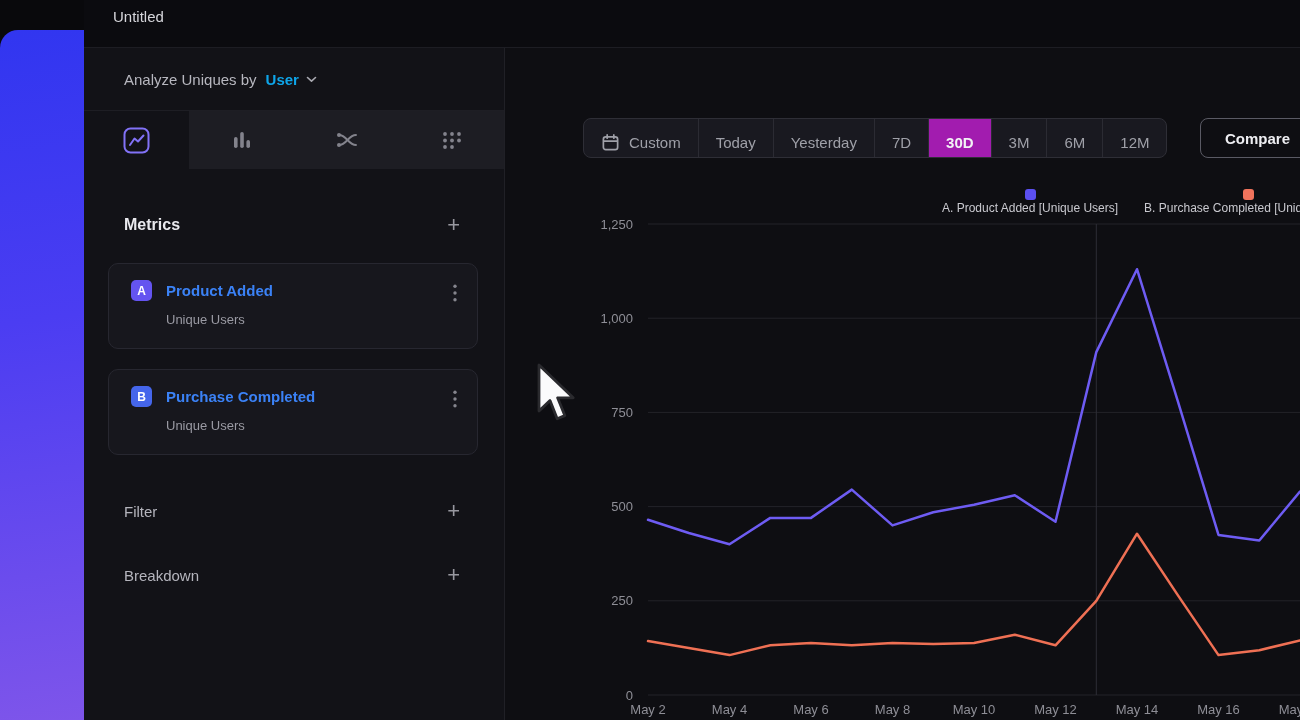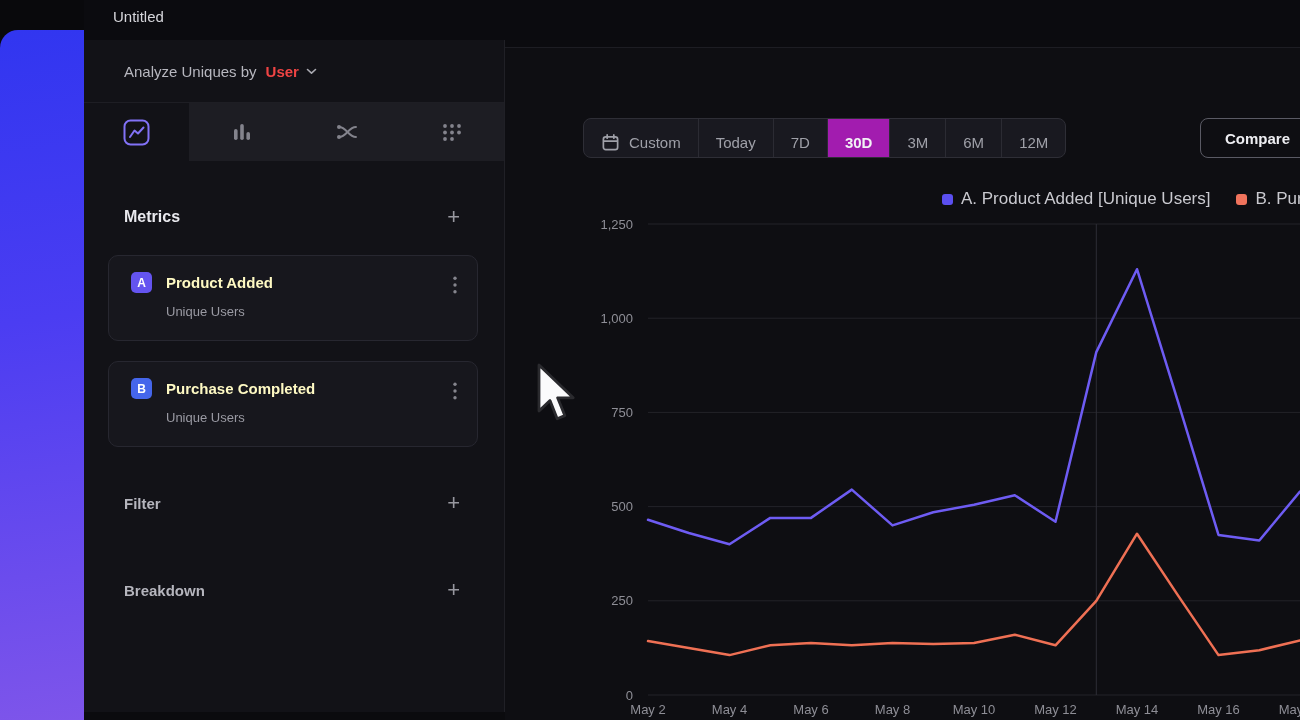--- a/index.html
+++ b/index.html
@@ -10,70 +10,70 @@
   .rail { position:absolute; left:0; top:0; width:84px; height:720px; background:#09090c; }
   .rail-fill { position:absolute; left:0; top:30px; width:84px; height:690px; border-top-left-radius:18px;
                background:linear-gradient(172deg,#3136f0 0%,#4b3df2 42%,#7e55ea 100%); }
 
   
   .topbar { position:absolute; left:84px; top:0; width:1216px; height:48px; background:#0b0b0f;
             border-bottom:1px solid #1d1d23; padding:8px 0 16px 29px; }
   .doc-title { font-size:15px; font-weight:500; color:#d6d6db; }
 
   
-  .sidebar { position:absolute; left:84px; top:40px; width:421px; height:672px; background:#121217;
+  .sidebar { position:absolute; left:84px; top:48px; width:421px; height:672px; background:#121217;
              border-right:1px solid #202026; }
   .analyze-row { height:63px; display:flex; align-items:center; gap:9px; padding:0 24px 0 40px;
                  border-bottom:1px solid #1e1e24; }
   .analyze-label { font-size:15px; color:#b7b7bf; }
   .analyze-dd { display:flex; align-items:center; gap:7px; background:none; border:none; cursor:pointer;
-                font-family:inherit; font-size:15px; font-weight:700; color:#ef4444; }
+                font-family:inherit; font-size:15px; font-weight:700; color:#0ea5e9; }
 
   .tabs { height:58px; display:flex; }
   .tab { width:105px; display:flex; align-items:center; justify-content:center; color:#83838c; cursor:pointer; }
   .tab-block { display:flex; flex:1; background:#1d1d23; }
   .tab-block .tab { flex:1; }
   .tab.selected { color:#8272f7; }
 
   .section-h { display:flex; align-items:center; justify-content:space-between; height:40px;
                padding:0 44px 0 40px; }
   .metrics-h { margin-top:36px;justify-content:space-between; }
   .metrics-h .sh-label { font-size:16px; font-weight:700; color:#e9e9ee; }
   .filter-h { margin-top:36px; }
-  .breakdown-h { margin-top:47px; }
-  .sh-label { font-size:15px; font-weight:700; color:#b5b5bd; }
+  .breakdown-h { margin-top:24px; }
+  .sh-label { font-size:15px; font-weight:400; color:#b5b5bd; }
   .plus-btn { background:none; border:none; color:#97979f; font-size:22px; font-weight:300; line-height:1;
               cursor:pointer; font-family:inherit; }
 
   .metric-card { margin:18px 26px 0 24px; background:#17171d; border:1px solid #272730; border-radius:10px;
                  padding:16px 16px 18px 22px; position:relative; height:86px; }
   .metric-row1 { display:flex; align-items:center; gap:14px; }
   .badge { width:21px; height:21px; border-radius:5px; color:#fff; font-size:12px; font-weight:700;
            display:flex; align-items:center; justify-content:center; background:#6454f0; }
-  .metric-name { font-size:15px; font-weight:600; color:#fef9c3; }
+  .metric-name { font-size:15px; font-weight:600; color:#3b82f6; }
   .kebab { position:absolute; right:16px; top:16px; background:none; border:none; color:#85858d; cursor:pointer; padding:4px; }
   .metric-sub { margin:11px 0 0 35px; font-size:13px; color:#9a9aa3; }
 
   
   .chart-area { position:absolute; left:505px; top:48px; width:795px; height:672px; background:#0e0e12; }
 
   .range-group { position:absolute; left:78px; top:70px; display:flex; border:1px solid #2e2e36;
                  border-radius:8px; overflow:hidden; background:#191920; height:40px; }
   .range-btn { display:flex; align-items:center; gap:9px; padding:18px 17px; height:46px; background:transparent;
                border:none; border-left:1px solid #2b2b33; color:#9fa0a8; font-size:15px; cursor:pointer;
                font-family:inherit; white-space:nowrap; }
   .range-btn:first-child { border-left:none; }
   .range-btn.active { background:#a21caf; color:#f2f2f5; font-weight:600; }
 
   .compare-btn { position:absolute; left:695px; top:70px; height:40px; padding:0 24px; border:1px solid #5a5a64;
                  border-radius:8px; background:transparent; color:#eeeef2; font-size:15px; font-weight:600;
                  cursor:pointer; font-family:inherit; white-space:nowrap; }
 
   .legend { position:absolute; left:437px; top:141px; display:flex; gap:26px; white-space:nowrap; }
-  .legend-item { display:flex; align-items:center; gap:8px; font-size:17px; color:#c9c9cf; }
+  .legend-item { display:flex; align-items:center; gap:1px; font-size:12px; color:#c9c9cf;flex-direction:column; }
   .swatch { width:11px; height:11px; border-radius:3px; background:#666; flex:0 0 auto; }
 
   #plot { position:absolute; left:0; top:0; width:795px; height:672px; }
   #plot .grid  { stroke:#232329; stroke-width:1; }
   #plot .vline { stroke:#2e2e36; stroke-width:1; }
   #plot .ytick { fill:#8e8e96; font-size:13px; text-anchor:end; font-family:"Liberation Sans",sans-serif; }
   #plot .xtick { fill:#8e8e96; font-size:13px; text-anchor:middle; font-family:"Liberation Sans",sans-serif; }
 
   .cursor { position:absolute; left:536px; top:362px; z-index:50; pointer-events:none; }
 </style>
@@ -193,20 +193,21 @@
       <button class="range-btn">
         <svg width="19" height="19" viewBox="0 0 20 20">
           <rect x="2.5" y="4" width="15" height="13.5" rx="2.5" fill="none" stroke="currentColor" stroke-width="1.8"></rect>
           <line x1="2.5" y1="8.6" x2="17.5" y2="8.6" stroke="currentColor" stroke-width="1.8"></line>
           <line x1="6.5" y1="2" x2="6.5" y2="5.4" stroke="currentColor" stroke-width="1.8" stroke-linecap="round"></line>
           <line x1="13.5" y1="2" x2="13.5" y2="5.4" stroke="currentColor" stroke-width="1.8" stroke-linecap="round"></line>
         </svg>
         <span>Custom</span>
       </button>
       <button class="range-btn">Today</button>
+      <button class="range-btn">Yesterday</button>
       <button class="range-btn">7D</button>
       <button class="range-btn active">30D</button>
       <button class="range-btn">3M</button>
       <button class="range-btn">6M</button>
       <button class="range-btn">12M</button>
     </div>
 
     <button class="compare-btn">Compare</button>
 
     <div class="legend">

